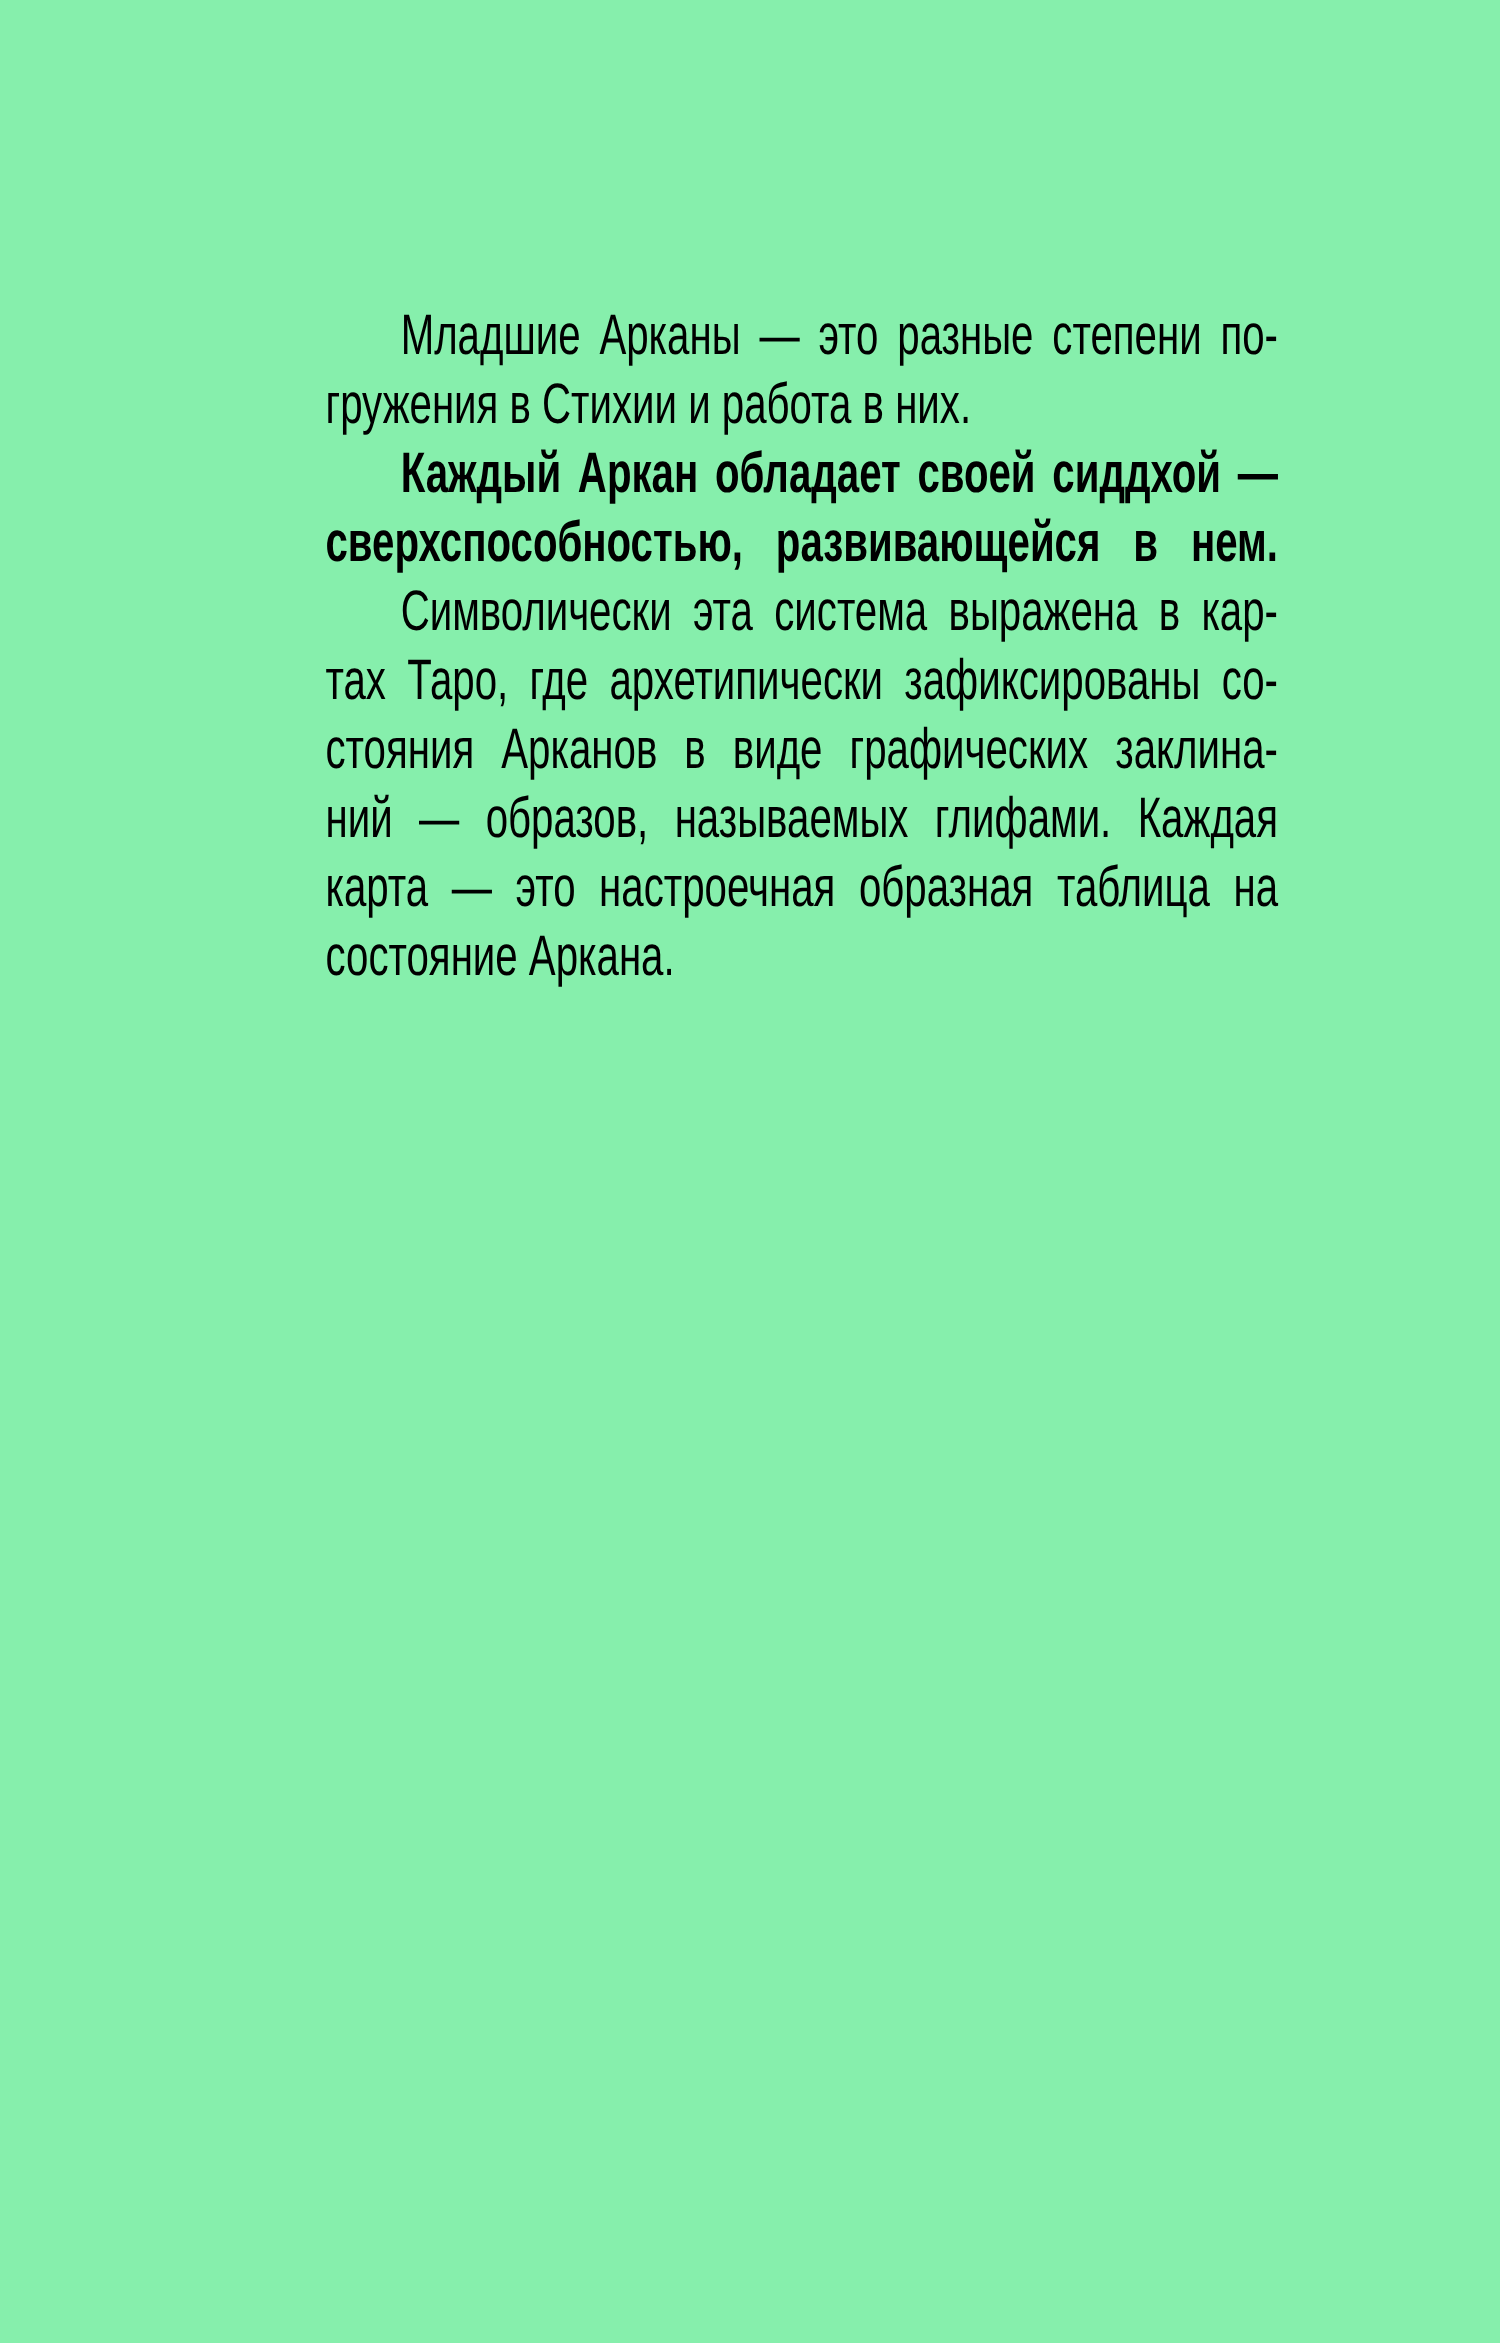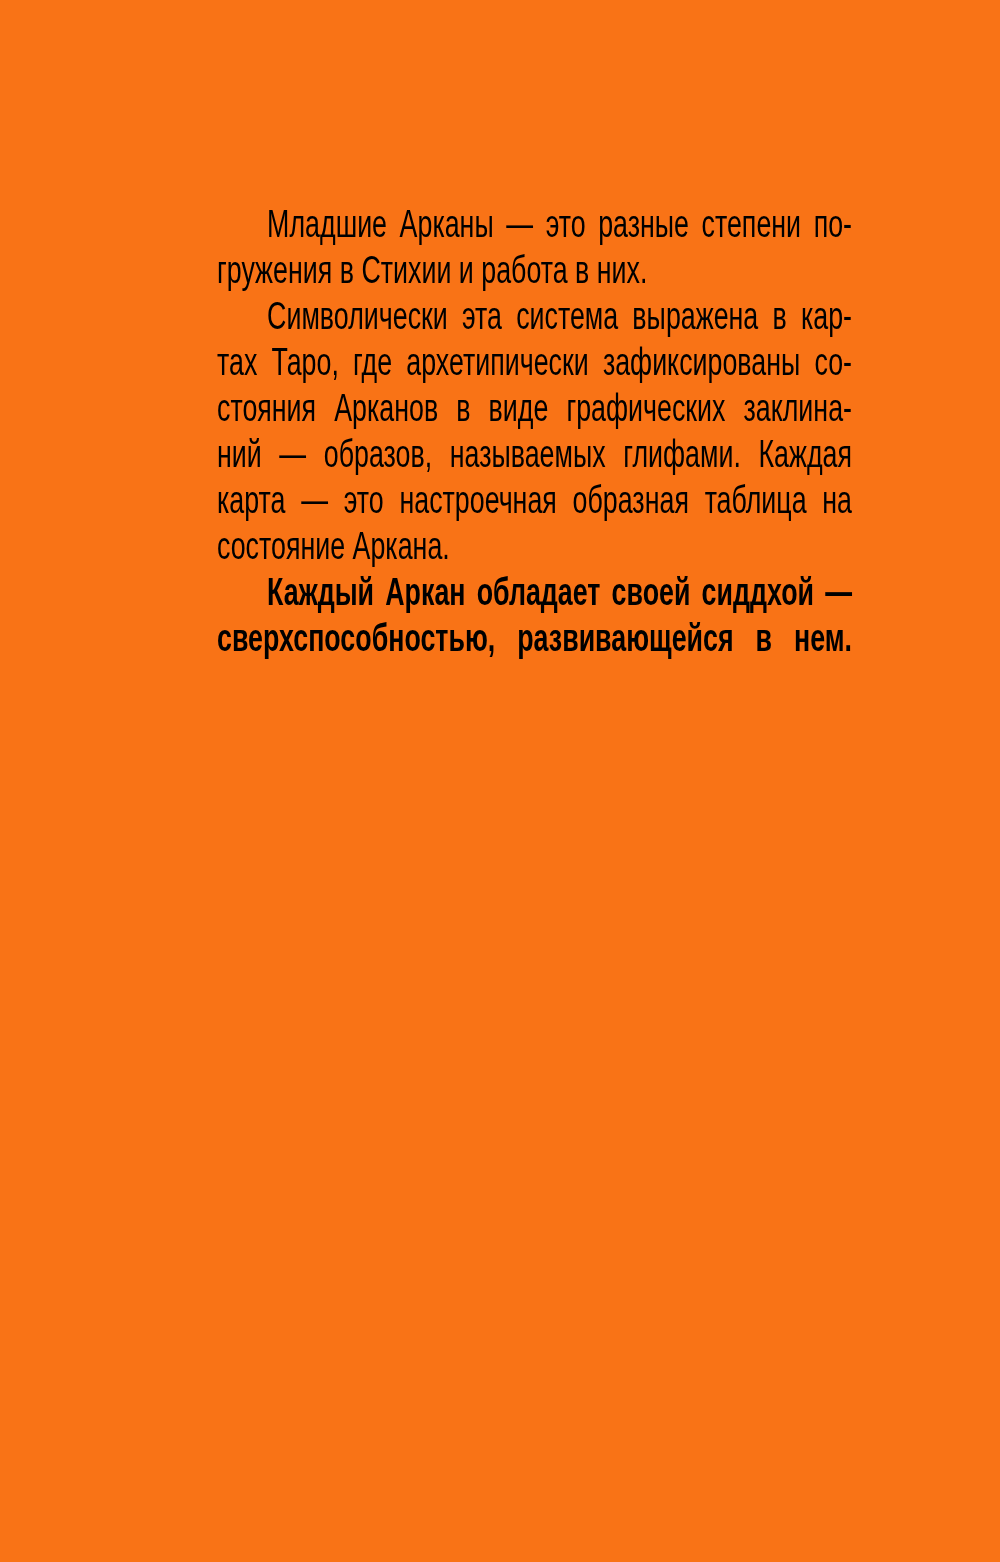--- a/index.html
+++ b/index.html
@@ -9,21 +9,21 @@
   body {
     width: 1000px;
     height: 1562px;
     background: #ffffff;
     font-family: "Liberation Sans", "DejaVu Sans", sans-serif;
   }
   .page {
     position: relative;
     width: 1000px;
     height: 1562px;
-    background: #f97316;
+    background: #86efac;
     overflow: hidden;
     color: #000000;
   }
   .text-block {
     position: absolute;
     left: 217px;
     top: 201px;
     width: 635px;
   }
   .para {
@@ -58,28 +58,28 @@
 <body>
 
 <div class="page">
   <div class="text-block">
 
     <div class="para">
       <div class="line indent">Младшие Арканы — это разные степени по-</div>
       <div class="line no-just">гружения в Стихии и работа в них.</div>
     </div>
 
+    <div class="para bold">
+      <div class="line indent">Каждый Аркан обладает своей сиддхой —</div>
+      <div class="line">сверхспособностью, развивающейся в нем.</div>
+    </div>
+
     <div class="para">
       <div class="line indent">Символически эта система выражена в кар-</div>
       <div class="line">тах Таро, где архетипически зафиксированы со-</div>
       <div class="line">стояния Арканов в виде графических заклина-</div>
       <div class="line">ний — образов, называемых глифами. Каждая</div>
       <div class="line">карта — это настроечная образная таблица на</div>
       <div class="line no-just">состояние Аркана.</div>
     </div>
 
-    <div class="para bold">
-      <div class="line indent">Каждый Аркан обладает своей сиддхой —</div>
-      <div class="line">сверхспособностью, развивающейся в нем.</div>
-    </div>
-
   </div>
 </div>
 
 </body></html>

